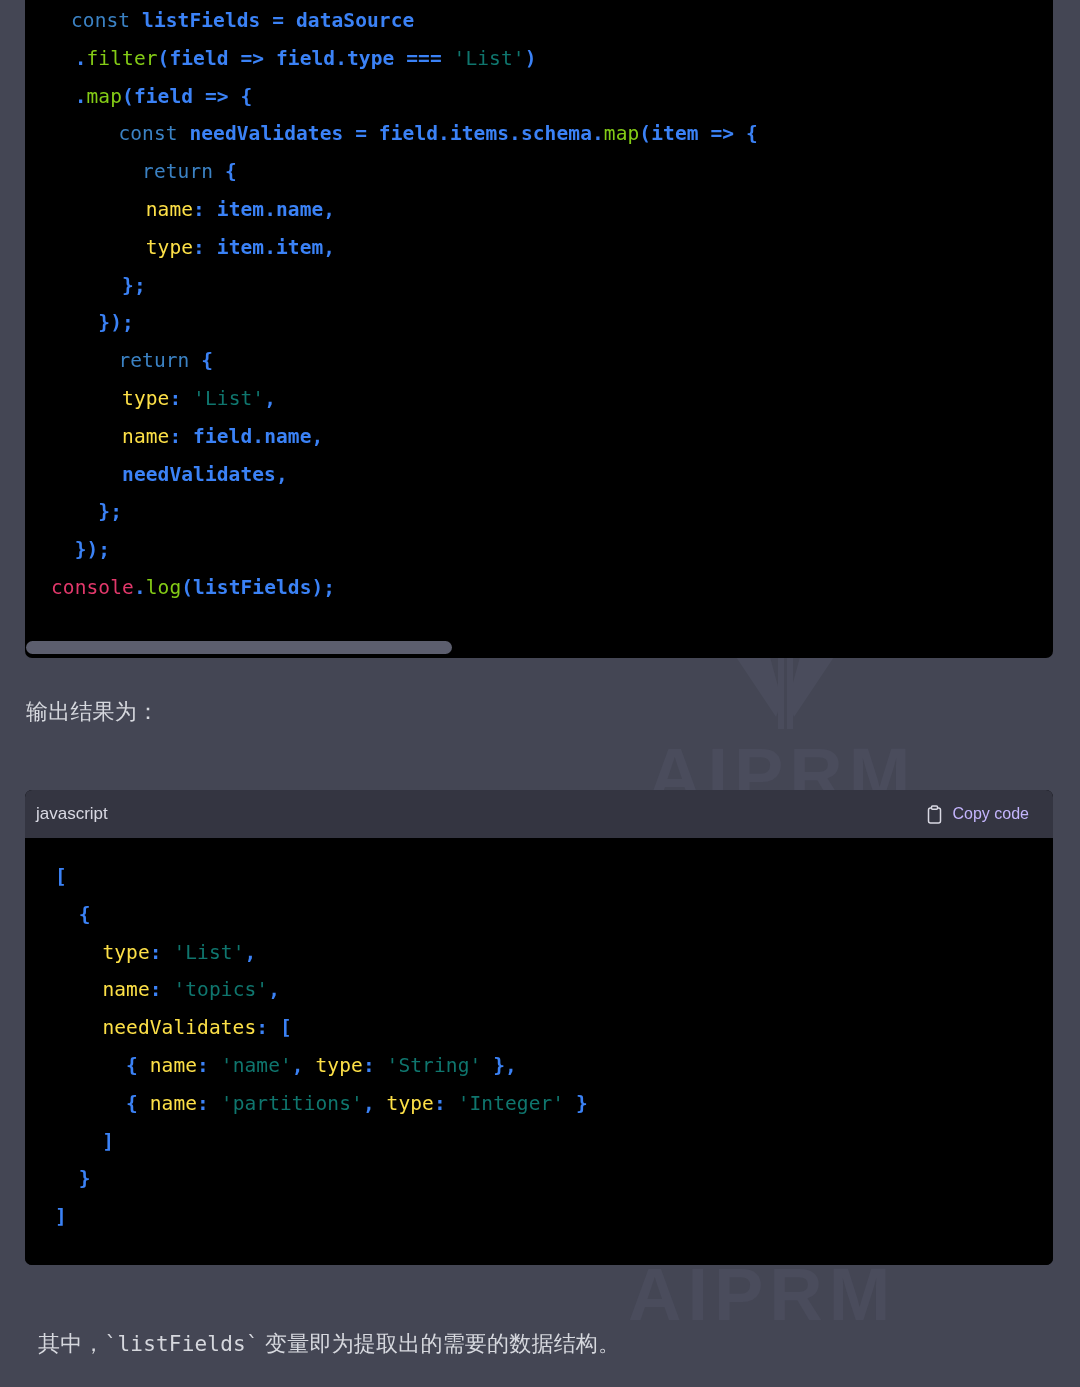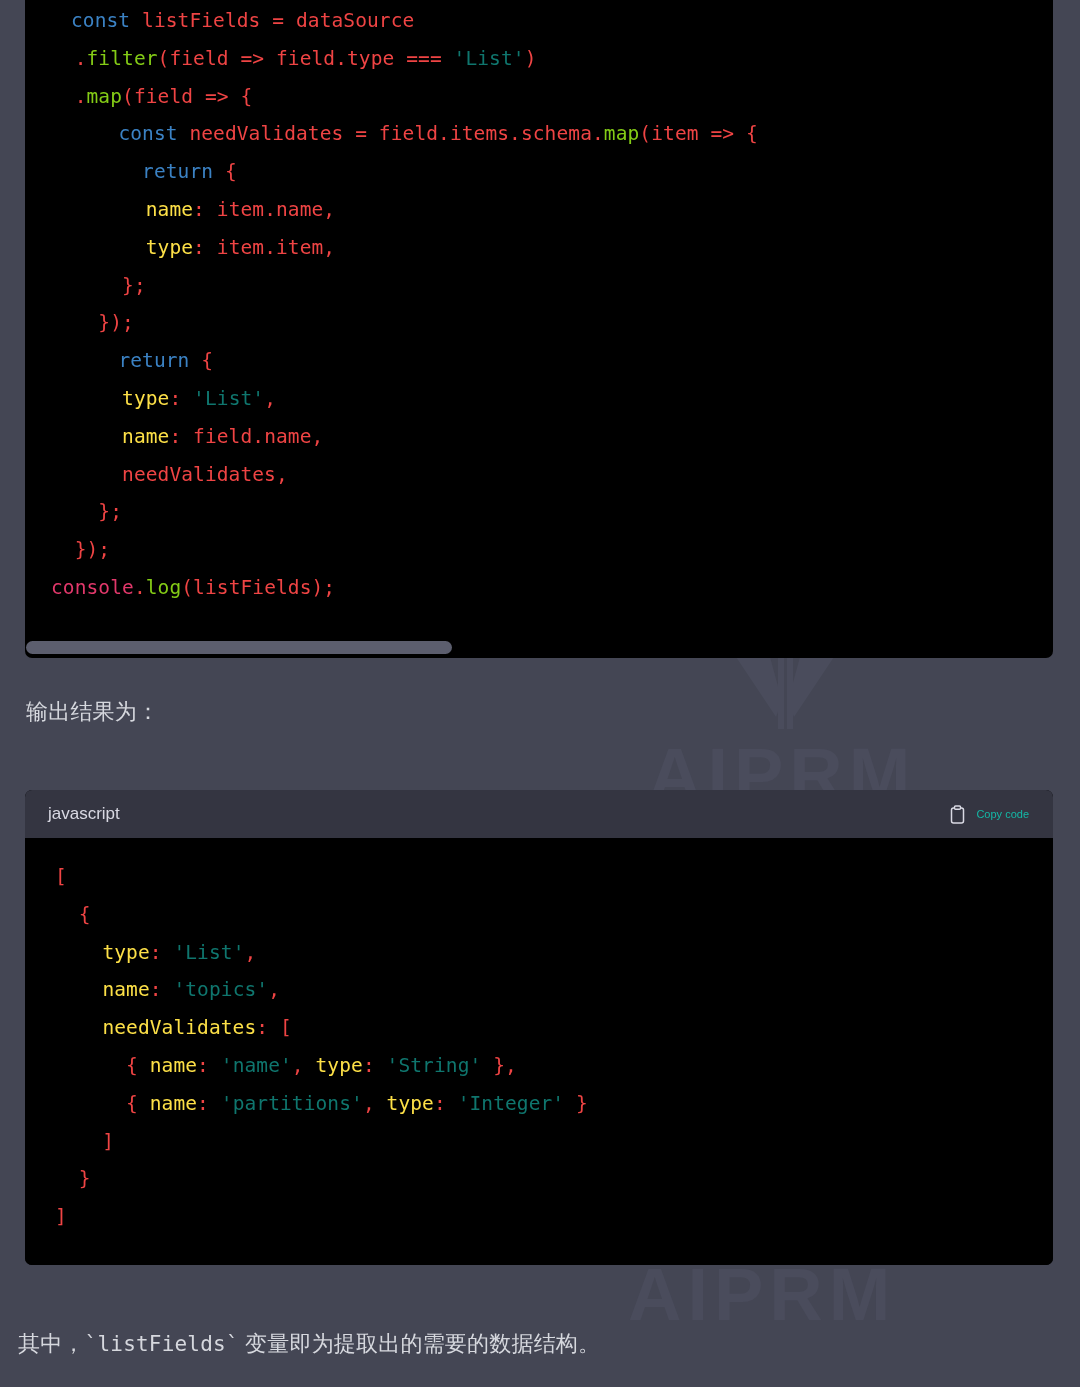--- a/index.html
+++ b/index.html
@@ -81,21 +81,21 @@
     color: #e6e6e6;
     white-space: pre;
     letter-spacing: 0.1px;
   }
 
   
   .k   { color: #3b82c4; margin-left: 20px; }   
   .fn  { color: #84cc16; }   
   .pk  { color: #fde047; }   
   .str { color: #0f766e; }   
-  .pl  { color: #ef4444; }
+  .pl  { color: #3b82f6; font-weight: bold; }
   .cs  { color: #e2386b; }   
 
   
   .hscroll-track {
     position: absolute;
     left: 25px;
     top: 639px;
     width: 1028px;
     height: 16px;
     background: transparent;
@@ -113,21 +113,21 @@
   
   .para {
     position: absolute;
     color: #d6d8de;
     font-family: "Liberation Sans", sans-serif;
     font-size: 22px;
     line-height: 32px;
     letter-spacing: 0.2px;
   }
   .para-1 { left: 26px; top: 696px; }
-  .para-2 { left: 18px; top: 1328px; }
+  .para-2 { left: 38px; top: 1328px; }
   .para-2 .mono {
     font-family: "DejaVu Sans Mono", "Liberation Mono", monospace;
     font-size: 21px;
   }
 
   
   .codecard {
     position: absolute;
     left: 25px;
     top: 790px;
@@ -135,34 +135,34 @@
     border-radius: 7px;
     overflow: hidden;
     background: #000;
   }
   .code-header {
     height: 48px;
     background: #343541;
     display: flex;
     align-items: center;
     justify-content: space-between;
-    padding: 0 16px 0 23px;
+    padding: 0 16px 0 11px;
     box-sizing: border-box;
   }
   .code-lang {
     color: #d9d9e3;
     font-size: 17px;
     font-family: "Liberation Sans", sans-serif;
   }
   .copy-btn {
     display: flex;
     align-items: center;
     gap: 10px;
-    color: #14b8a6;
-    font-size: 11px;
+    color: #c4b5fd;
+    font-size: 16px;
     cursor: pointer;
     padding-right: 8px;
   }
   .copy-icon { width: 17px; height: 19px; display:block; }
 
   .code-body {
     background: #000;
     height: 427px;
     box-sizing: border-box;
   }

